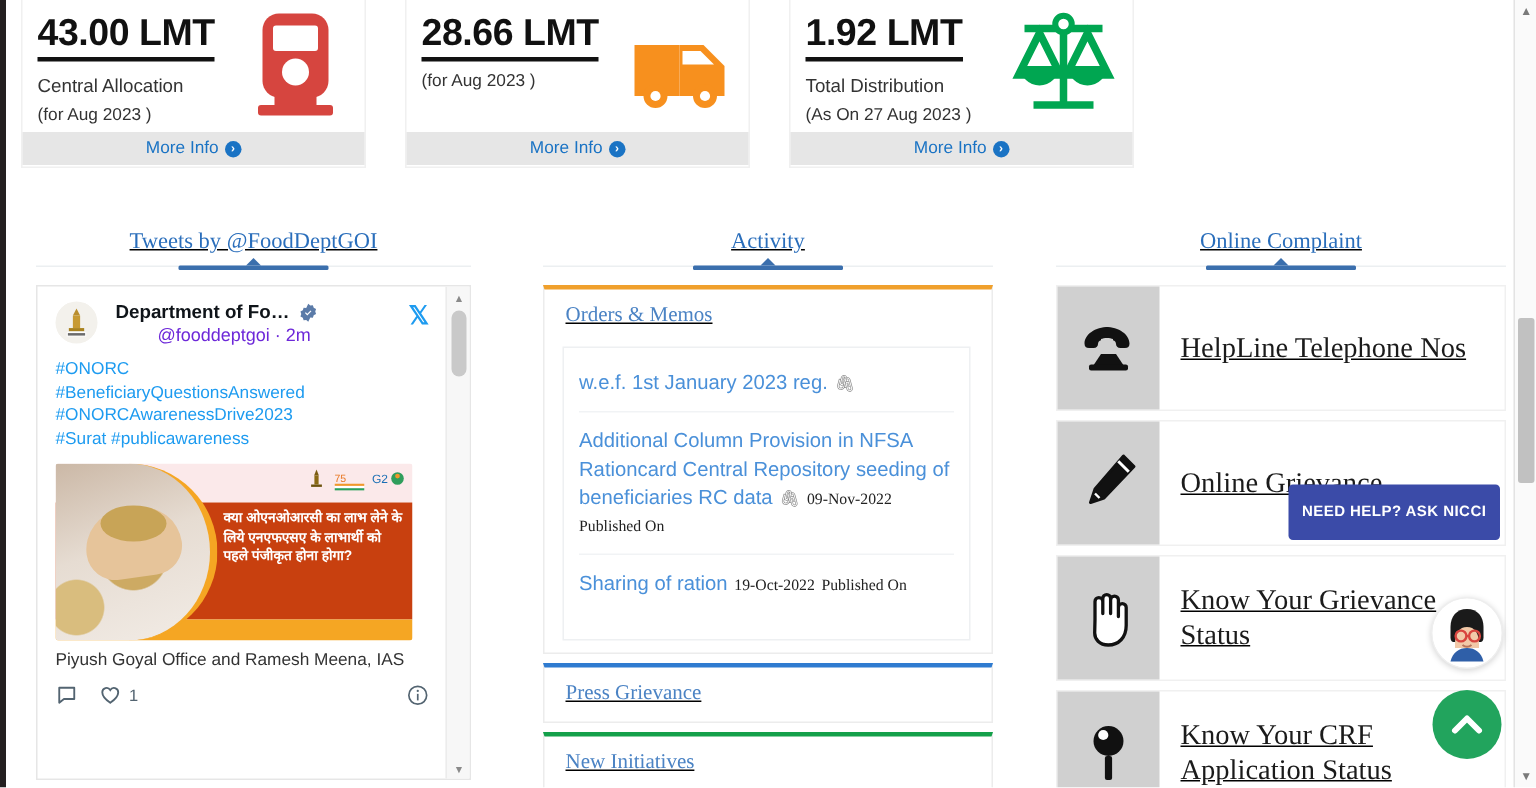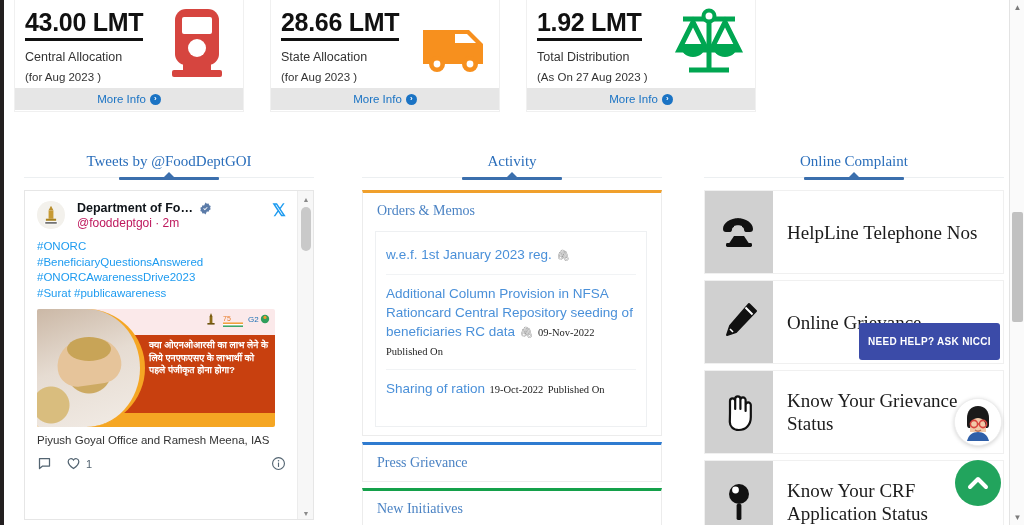--- a/index.html
+++ b/index.html
@@ -58,21 +58,21 @@
     cursor:pointer;
   }
   .mi-arrow{
     width:11px;height:11px;border-radius:50%;background:#1a73c4;color:#fff;
     font-size:8px;display:inline-flex;align-items:center;justify-content:center;
     line-height:1; font-weight:bold;
   }
 
   
   .cols{ position:absolute; left:0; top:150px; width:1005px; height:375px; }
-  .col{ position:absolute; top:0; }
+  .col{ position:absolute; top:0;text-decoration:underline; }
   .col-tweets{ left:20px; width:290px; }
   .col-activity{ left:358px; width:300px; }
   .col-complaint{ left:700px; width:300px; }
 
   .col-head{
     text-align:center; position:relative; height:34px;
   }
   .col-head .title{
     font-family:"Liberation Serif", serif;
     font-size:15px; color:#2a6ebb; line-height:22px;
@@ -100,21 +100,21 @@
   .tw-avatar{
     width:28px;height:28px;border-radius:50%;background:#f3f1ec;
     display:flex;align-items:center;justify-content:center;flex:0 0 28px;
     overflow:hidden;
   }
   .tw-names{ flex:1; min-width:0; padding-left:4px;}
   .tw-name-line{ display:flex; align-items:center; gap:4px; }
   .tw-name{ font-size:12.5px; font-weight:bold; color:#0f1419; white-space:nowrap;
             overflow:hidden; text-overflow:ellipsis; max-width:118px;}
   .tw-verified{ width:13px;height:13px;flex:0 0 13px; }
-  .tw-handle{ font-size:12px; color:#be185d; margin-top:1px; }
+  .tw-handle{ font-size:12px; color:#6d28d9; margin-top:1px;margin-left:28px; }
   .tw-x{ font-size:17px; color:#1d9bf0; font-weight:bold; line-height:1; padding-top:1px;
          font-family:"Liberation Sans", sans-serif;}
   .tw-tags{ margin-top:9px; font-size:11.5px; color:#1d9bf0; line-height:15.5px; }
   .tw-card{
     margin-top:8px; width:238px; height:118px; position:relative; overflow:hidden;
     border-radius:2px;
   }
   .tw-card-top{ position:absolute; inset:0 0 auto 0; height:26px; background:#fbe9ea; }
   .tw-card-main{ position:absolute; left:0; right:0; top:26px; bottom:14px; background:#c8400f; }
   .tw-card-bottom{ position:absolute; left:0; right:0; bottom:0; height:14px; background:#f5a623; }
@@ -266,21 +266,20 @@
       </div>
       <div class="more-info">
         <span>More Info</span>
         <span class="mi-arrow">›</span>
       </div>
     </div>
 
     <div class="stat-card c2">
       <div class="stat-body">
         <div class="stat-value">28.66 LMT</div>
-        <div class="stat-label">State Allocation</div>
         <div class="stat-sub">(for Aug 2023 )</div>
         <div class="stat-icon">
           <svg viewBox="0 0 76 76" width="76" height="76" aria-hidden="true">
             <path d="M8 24 h30 v34 H8z" fill="#f7901e"></path>
             <path d="M38 24 h16 l14 14 v20 H38z" fill="#f7901e"></path>
             <path d="M40 28 h12 l9 9 H40z" fill="#ffffff"></path>
             <circle cx="22" cy="58" r="8" fill="#f7901e"></circle>
             <circle cx="22" cy="58" r="3.4" fill="#ffffff"></circle>
             <circle cx="55" cy="58" r="8" fill="#f7901e"></circle>
             <circle cx="55" cy="58" r="3.4" fill="#ffffff"></circle>

